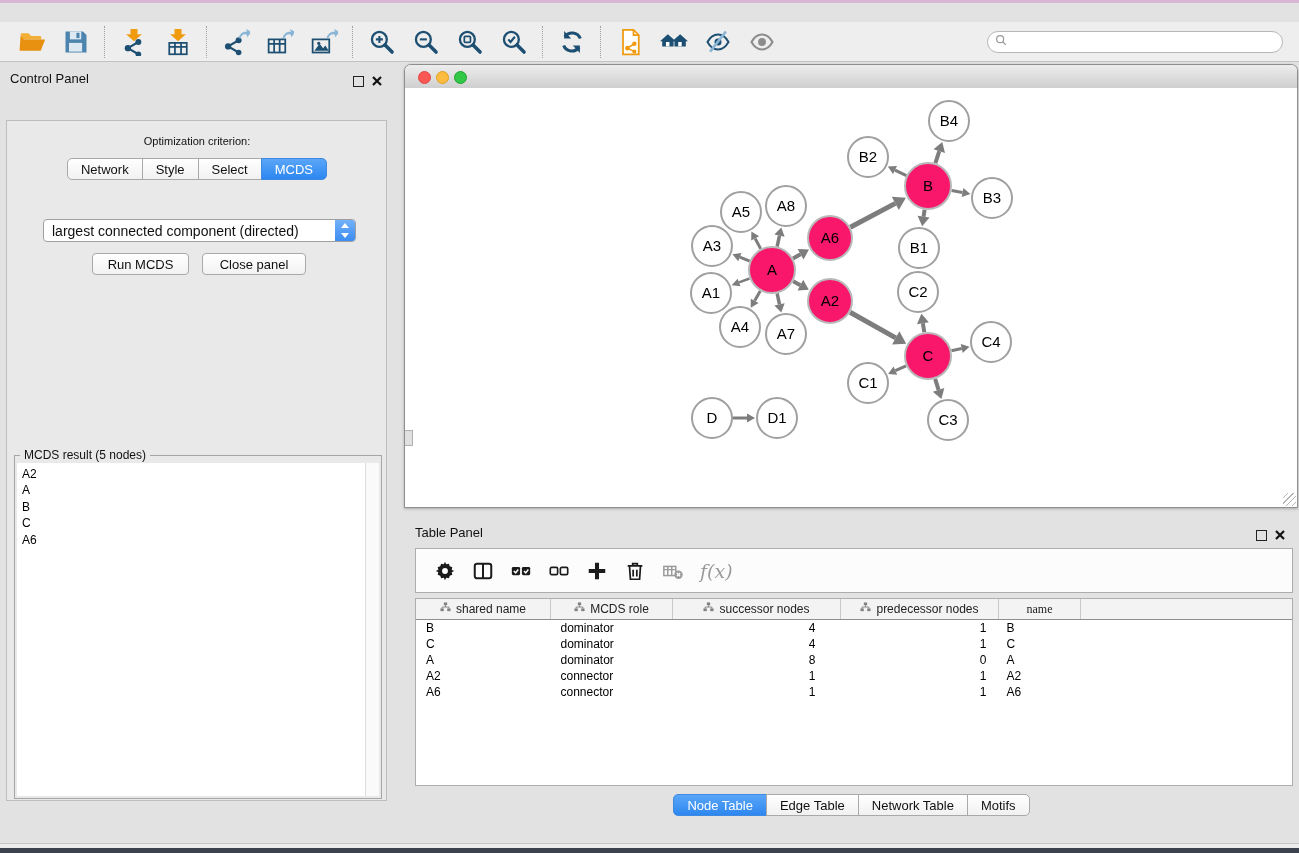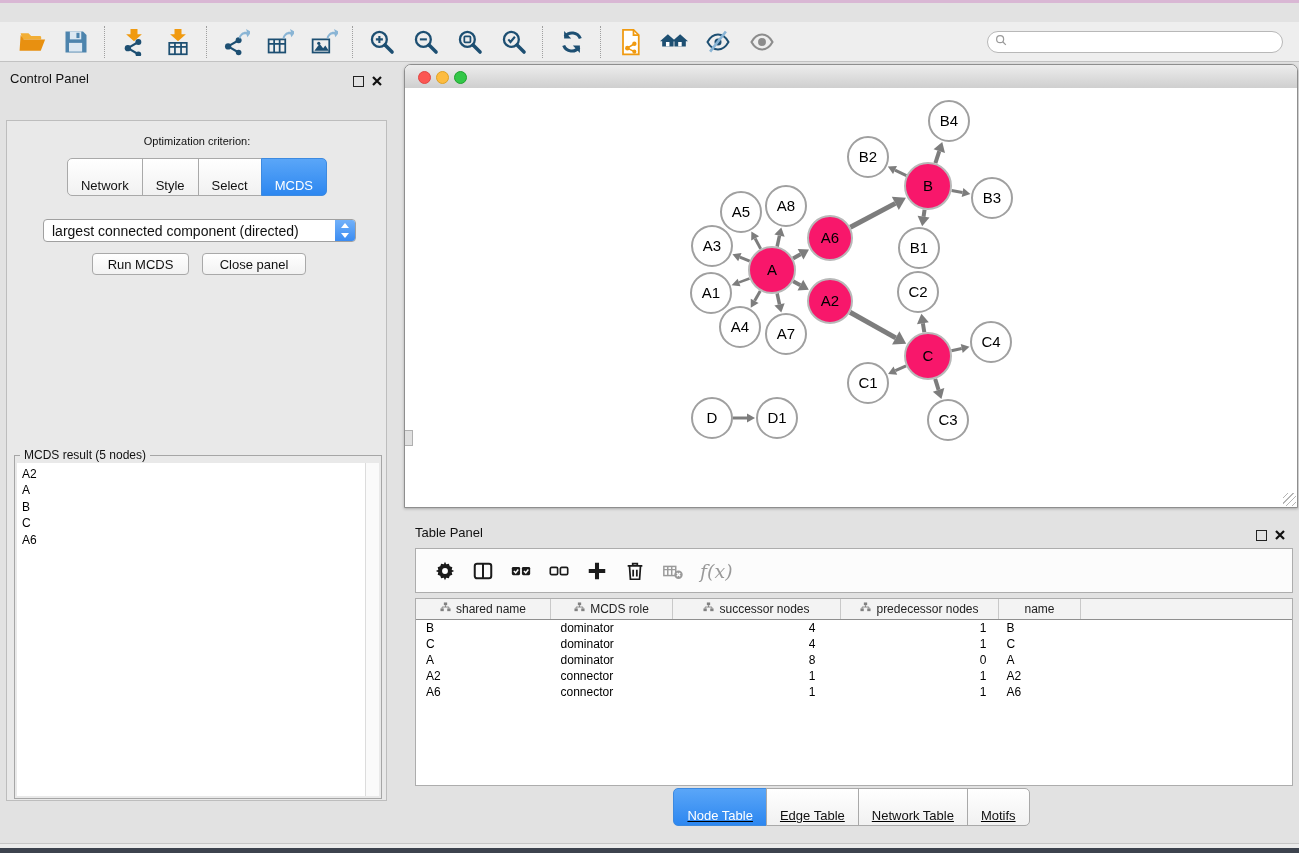--- a/index.html
+++ b/index.html
@@ -67,23 +67,23 @@
   #tp-toolbar{left:11px;top:30px;width:878px;height:45px;background:#fcfcfc;border:1px solid #adadad;display:flex;align-items:center;padding-left:10px;}
   #tp-toolbar .tool{width:24px;height:24px;margin:0 7px;}
   #tp-toolbar .tool svg{width:22px;height:22px;}
   .fx-label{font-size:19px;color:#9a9a9a;font-style:italic;font-family:"DejaVu Serif",serif;margin-left:8px;}
   #tp-table{left:11px;top:80px;width:878px;height:188px;background:#fff;border:1px solid #adadad;overflow:hidden;}
   #tp-table table{border-collapse:collapse;width:100%;table-layout:fixed;}
   #tp-table th{height:20px;background:#f3f3f3;border-bottom:1.5px solid #8f8f8f;border-right:1px solid #c9c9c9;font-weight:normal;font-size:12px;color:#222;padding:0;}
   #tp-table th .hwrap{display:flex;align-items:center;justify-content:center;gap:5px;}
   #tp-table th svg{width:11px;height:11px;}
   #tp-table td{font-size:12px;color:#000;height:16px;padding:0;white-space:nowrap;overflow:hidden;}
-  #tp-tabs-row{left:0;top:270px;width:895px;display:flex;justify-content:center;text-decoration:underline;}
+  #tp-tabs-row{left:0;top:276px;width:895px;display:flex;justify-content:center;}
   .seg{display:flex;}
-  .sbtn{font-size:13px;padding:18px 13px;background:linear-gradient(#ffffff,#f1f1f1);border:1px solid #a9a9a9;margin-left:-1px;color:#111;height:22px;line-height:17px;box-sizing:border-box;white-space:nowrap;}
+  .sbtn{font-size:13px;padding:2px 13px;background:linear-gradient(#ffffff,#f1f1f1);border:1px solid #a9a9a9;margin-left:-1px;color:#111;height:22px;line-height:17px;box-sizing:border-box;white-space:nowrap;}
   .sbtn:first-child{border-radius:5px 0 0 5px;margin-left:0;}
   .sbtn:last-child{border-radius:0 5px 5px 0;}
   .sbtn.active{background:linear-gradient(#5aa6f8,#2d87f0);color:#fff;border-color:#3d8ae0;}
   #cp-tabs-row{left:0;top:96px;width:394px;display:flex;justify-content:center;}
 
   
   #statusbar{top:815px;left:0;width:1299px;height:33px;background:#ececec;border-top:1px solid #c6c6c6;margin-top:28px;}
   #list-btn{position:absolute;left:8px;top:5px;width:31px;height:24px;background:linear-gradient(#fbfbfb,#efefef);border:1px solid #b5b5b5;border-radius:3px;display:flex;align-items:center;justify-content:center;}
   #list-btn svg{width:16px;height:16px;}
   #memory-btn{position:absolute;right:8px;top:5px;width:84px;height:24px;background:linear-gradient(#fbfbfb,#efefef);border:1px solid #b5b5b5;border-radius:3px;display:flex;align-items:center;justify-content:center;gap:6px;font-size:12px;color:#111;}
@@ -496,21 +496,21 @@
                       <g fill="#808080">
                         <rect x="4.2" y="0.5" width="3.6" height="3"></rect>
                         <rect x="0.5" y="7" width="3.6" height="3"></rect>
                         <rect x="7.9" y="7" width="3.6" height="3"></rect>
                       </g>
                       <path d="M6 3.5v2M2.3 7V5.5h7.4V7" stroke="#808080" fill="none"></path>
                     </svg></span>
                   <span>predecessor nodes</span>
                 </span>
               </th>
-              <th style="width: 81px;">
+              <th style="width: 81px; font-family: Liberation Serif, serif;">
                 <span class="hwrap">
                   <span>name</span>
                 </span>
               </th>
               <th style="width: 213px;"></th>
             </tr>
           </thead>
         <tbody id="tp-body">
             <tr>
               <td style="text-align: left; padding-left: 10px; padding-right: 0px;">B</td>

